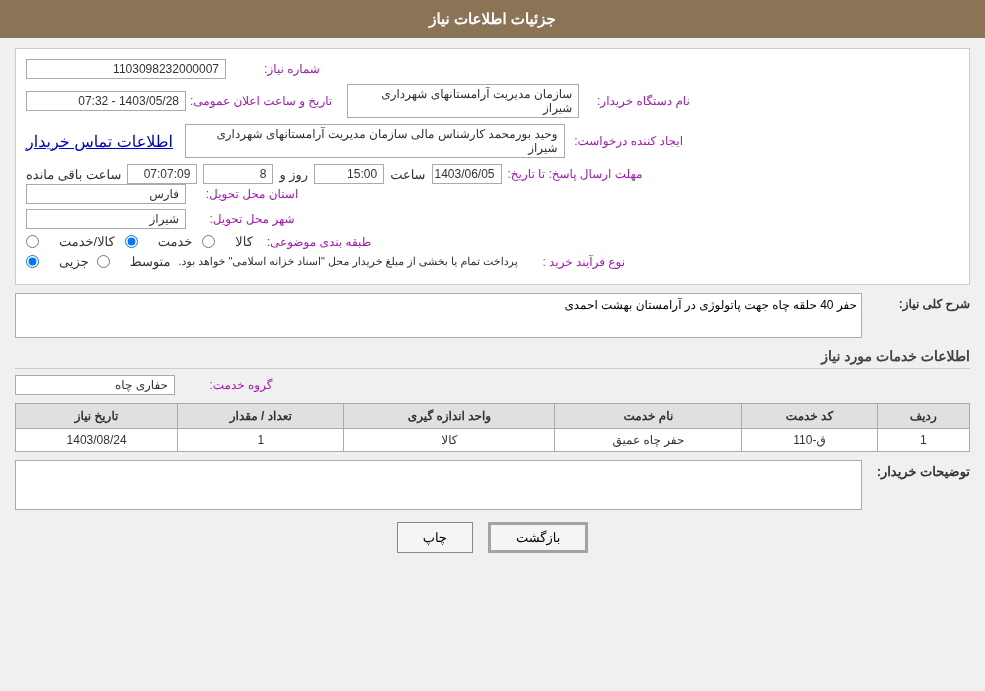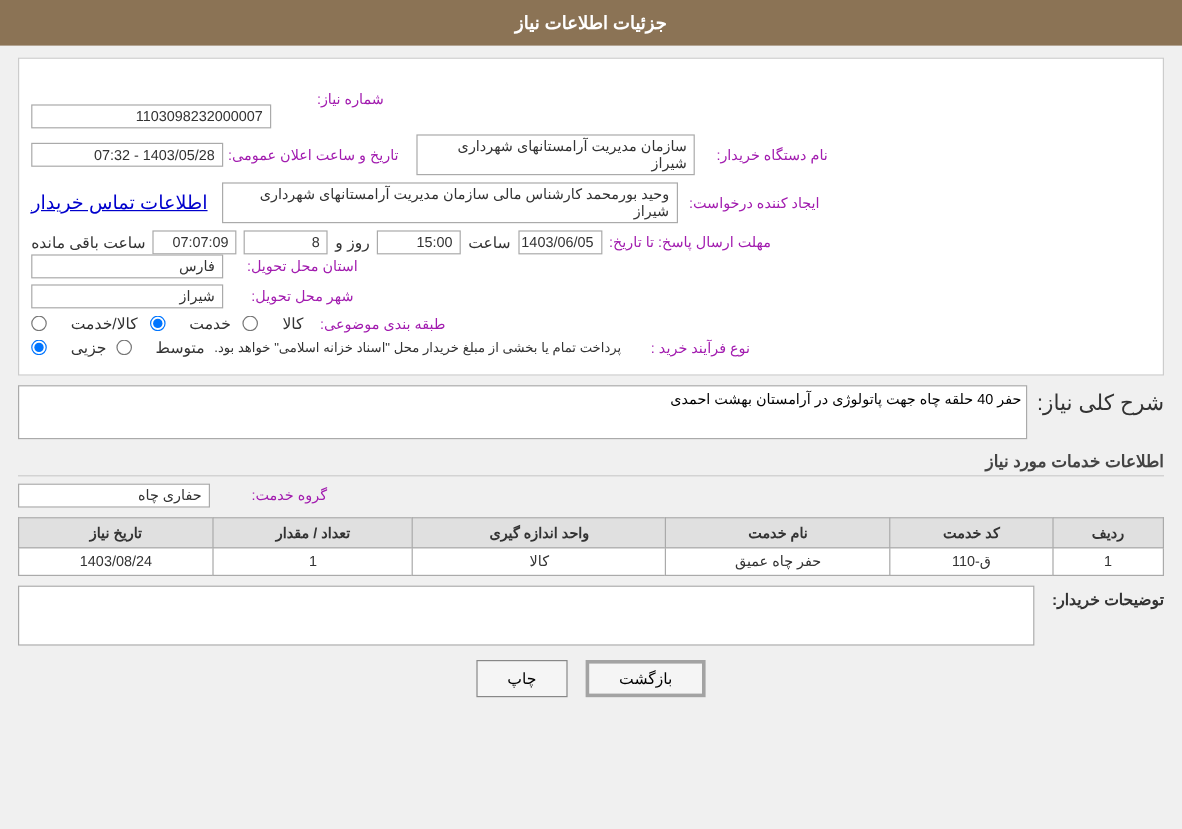--- a/index.html
+++ b/index.html
@@ -48,21 +48,21 @@
       text-align: center;
     }
     .value-box {
       background: #fff;
       border: 1px solid #aaa;
       padding: 2px 6px;
       font-size: 12px;
       direction: rtl;
       text-align: right;
     }
-    .value-box.wide { width: 200px; margin-top: 28px; }
+    .value-box.wide { width: 200px; }
     .value-box.medium { width: 160px; }
     .value-box.xsmall { width: 70px; }
     .link-blue {
       color: #0000cc;
       text-decoration: underline;
       cursor: pointer;
       font-size: 16px;
     }
     .section-title {
       font-weight: bold;
@@ -137,22 +137,22 @@
     }
     .description-row {
       display: flex;
       align-items: flex-start;
       gap: 8px;
       margin-bottom: 8px;
     }
     .description-label {
       min-width: 100px;
       text-align: right;
-      font-weight: normal;
-      font-size: 18px;
+      font-weight: bold;
+      font-size: 12px;
       padding-top: 4px;
     }
     .description-textarea {
       flex: 1;
       min-height: 45px;
       border: 1px solid #aaa;
       background: #fff;
       font-size: 12px;
       direction: rtl;
       padding: 4px;

